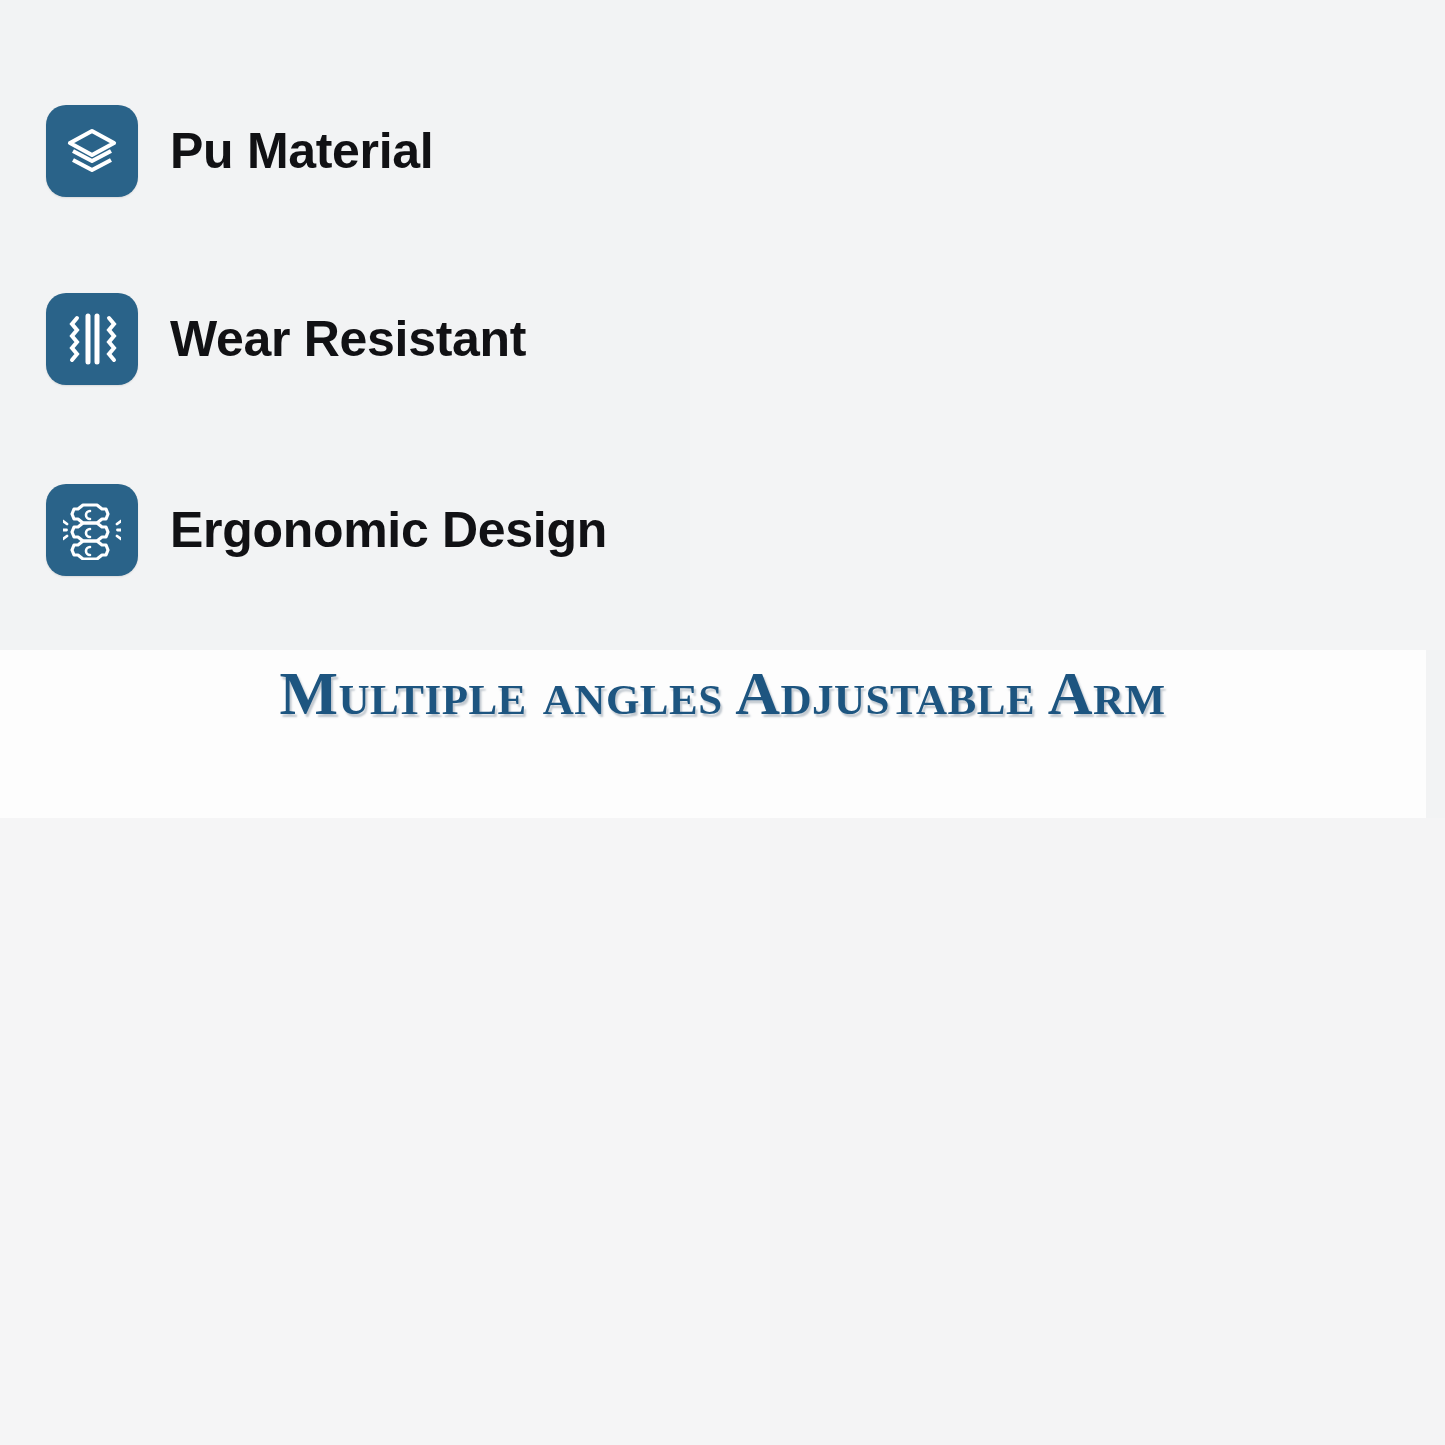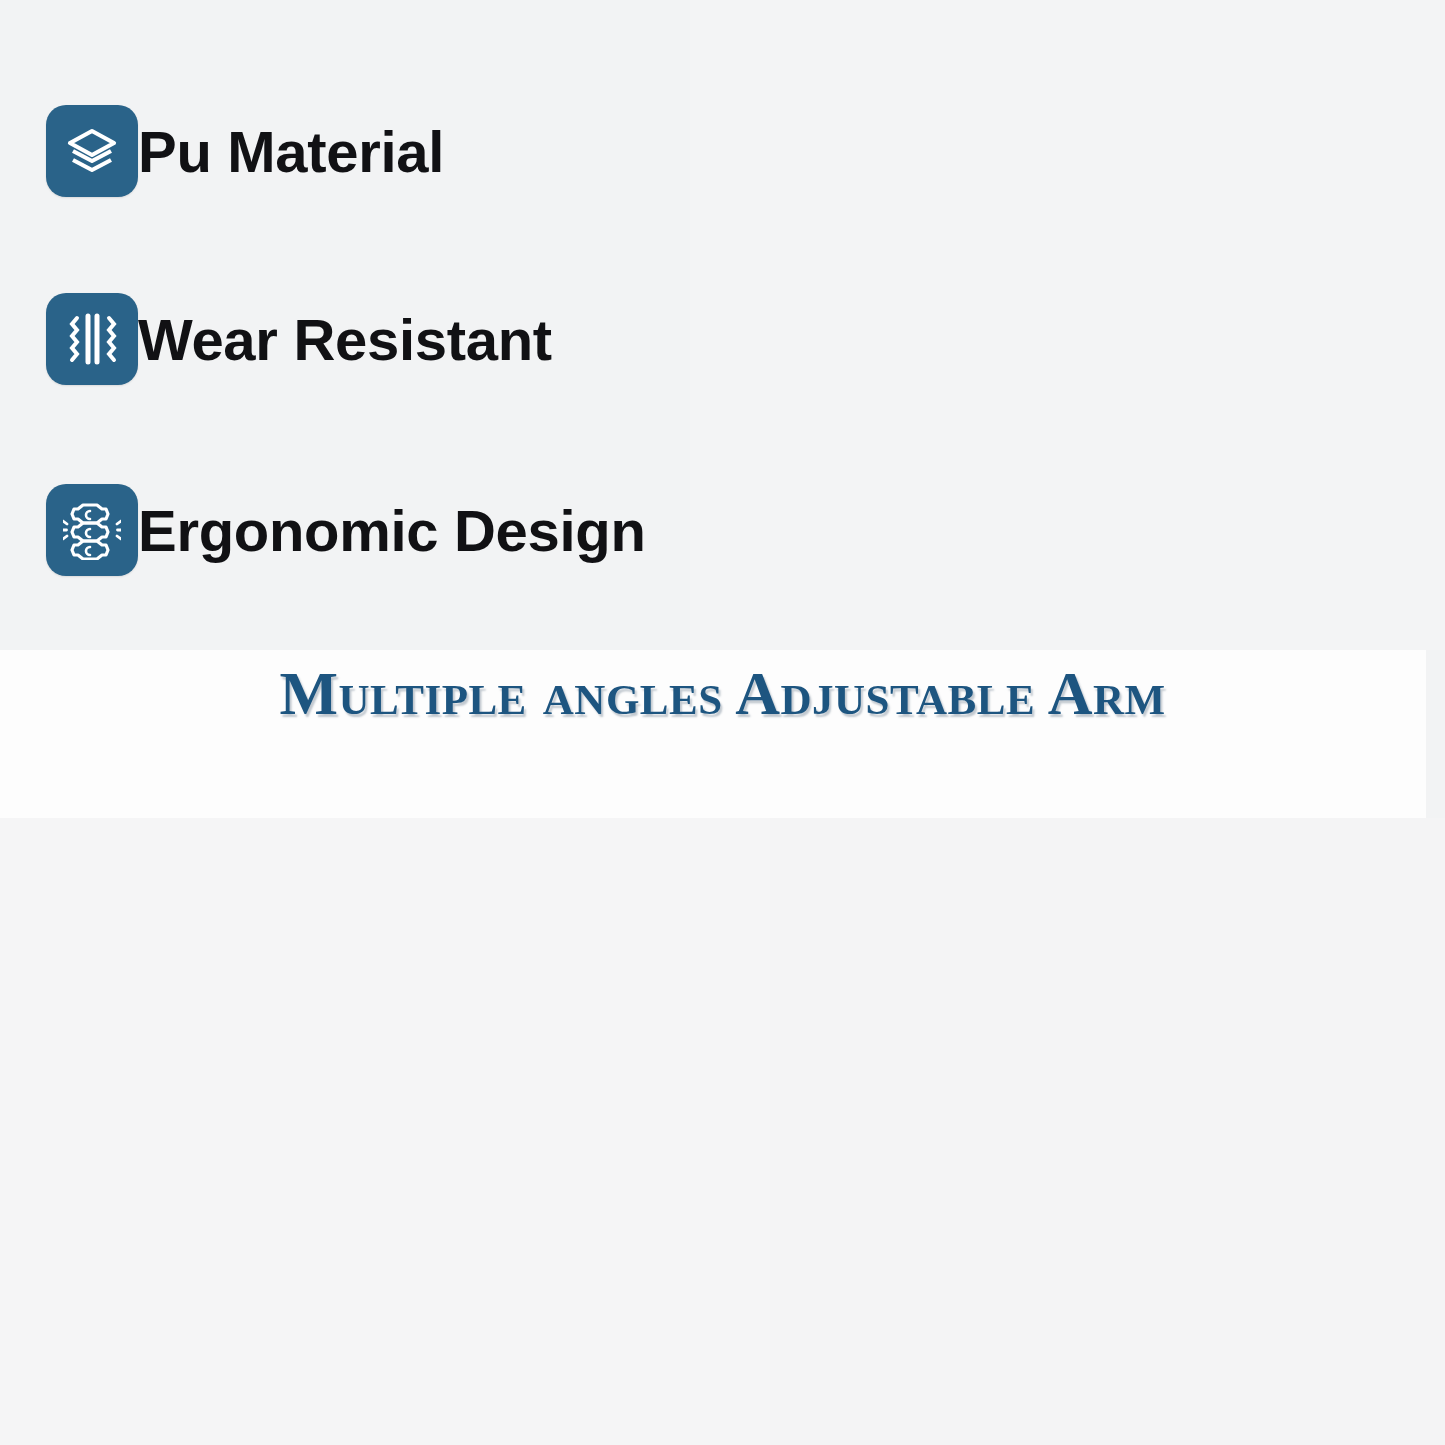--- a/index.html
+++ b/index.html
@@ -27,22 +27,22 @@
 
   
   .feat{position:absolute;display:flex;align-items:center;}
   .badge{
     width:92px;height:92px;border-radius:20px;background:#2a6389;
     display:flex;align-items:center;justify-content:center;flex:0 0 auto;
     box-shadow:0 1px 2px rgba(0,0,0,.10);
   }
   .badge svg{display:block;}
   .feat-label{
-    white-space:nowrap;
-    font-size:58px;font-weight:700;color:#111114;letter-spacing:-.3px;
+    margin-left:32px;white-space:nowrap;
+    font-size:50px;font-weight:700;color:#111114;letter-spacing:-.3px;
   }
 
   .f1{left:46px;top:105px;}
   .f2{left:46px;top:293px;}
   .f3{left:46px;top:484px;}
 
   
   .headline{
     position:absolute;left:0;top:10px;width:1445px;text-align:center;
     font-family:"Liberation Serif", serif;

